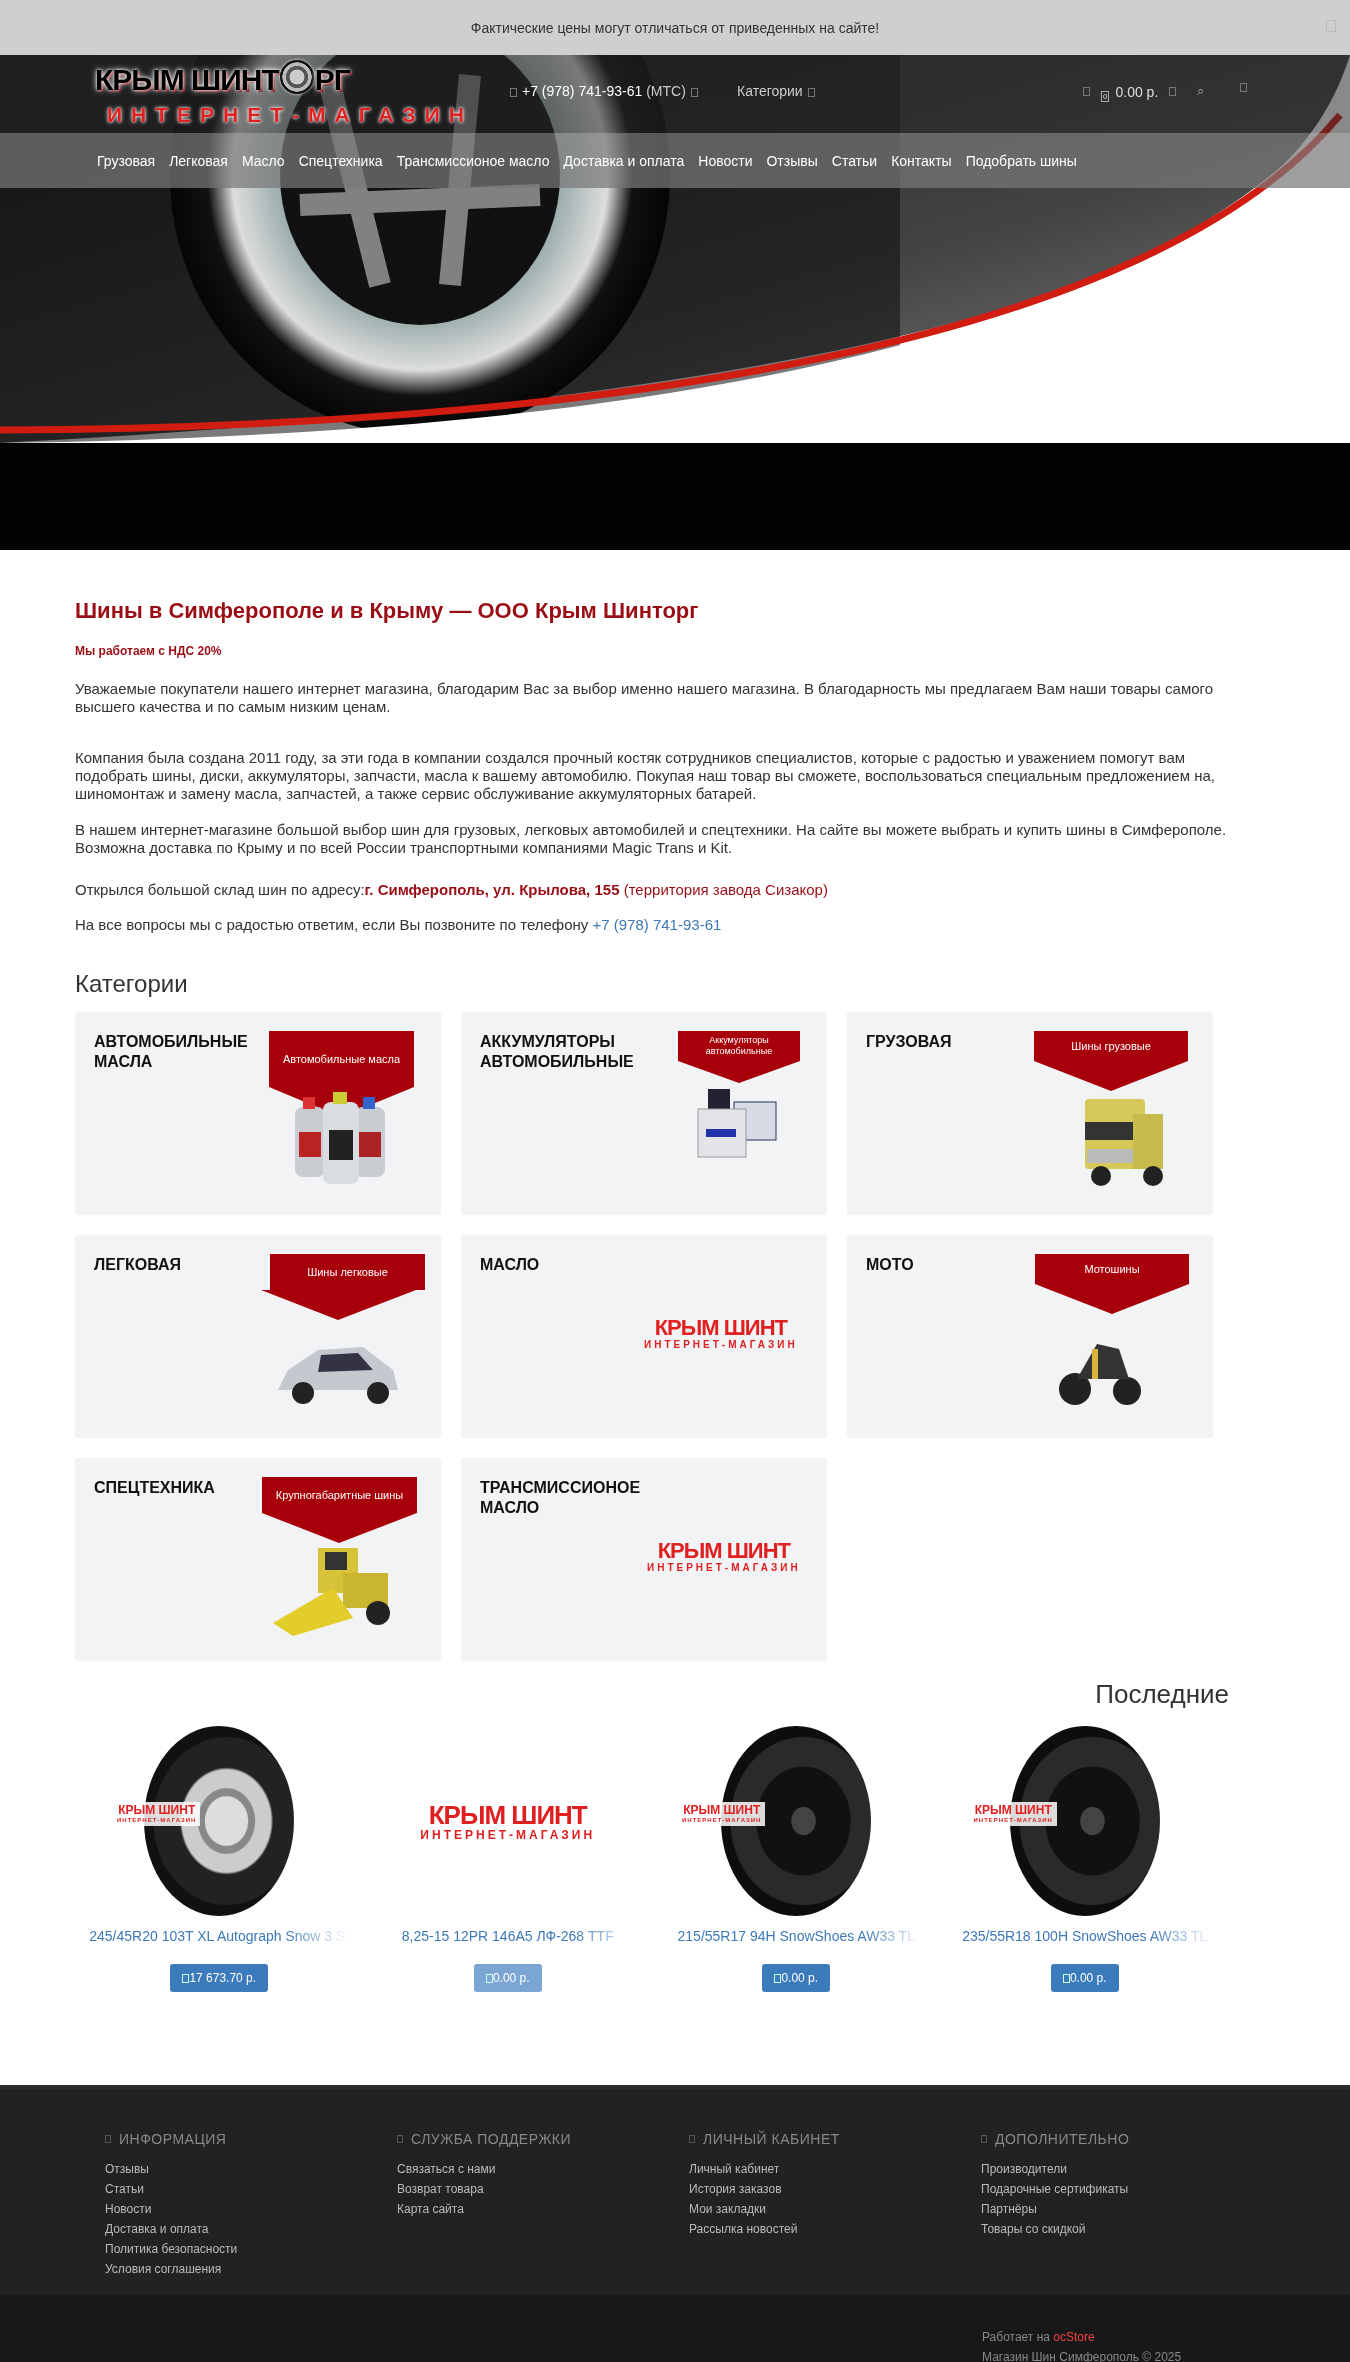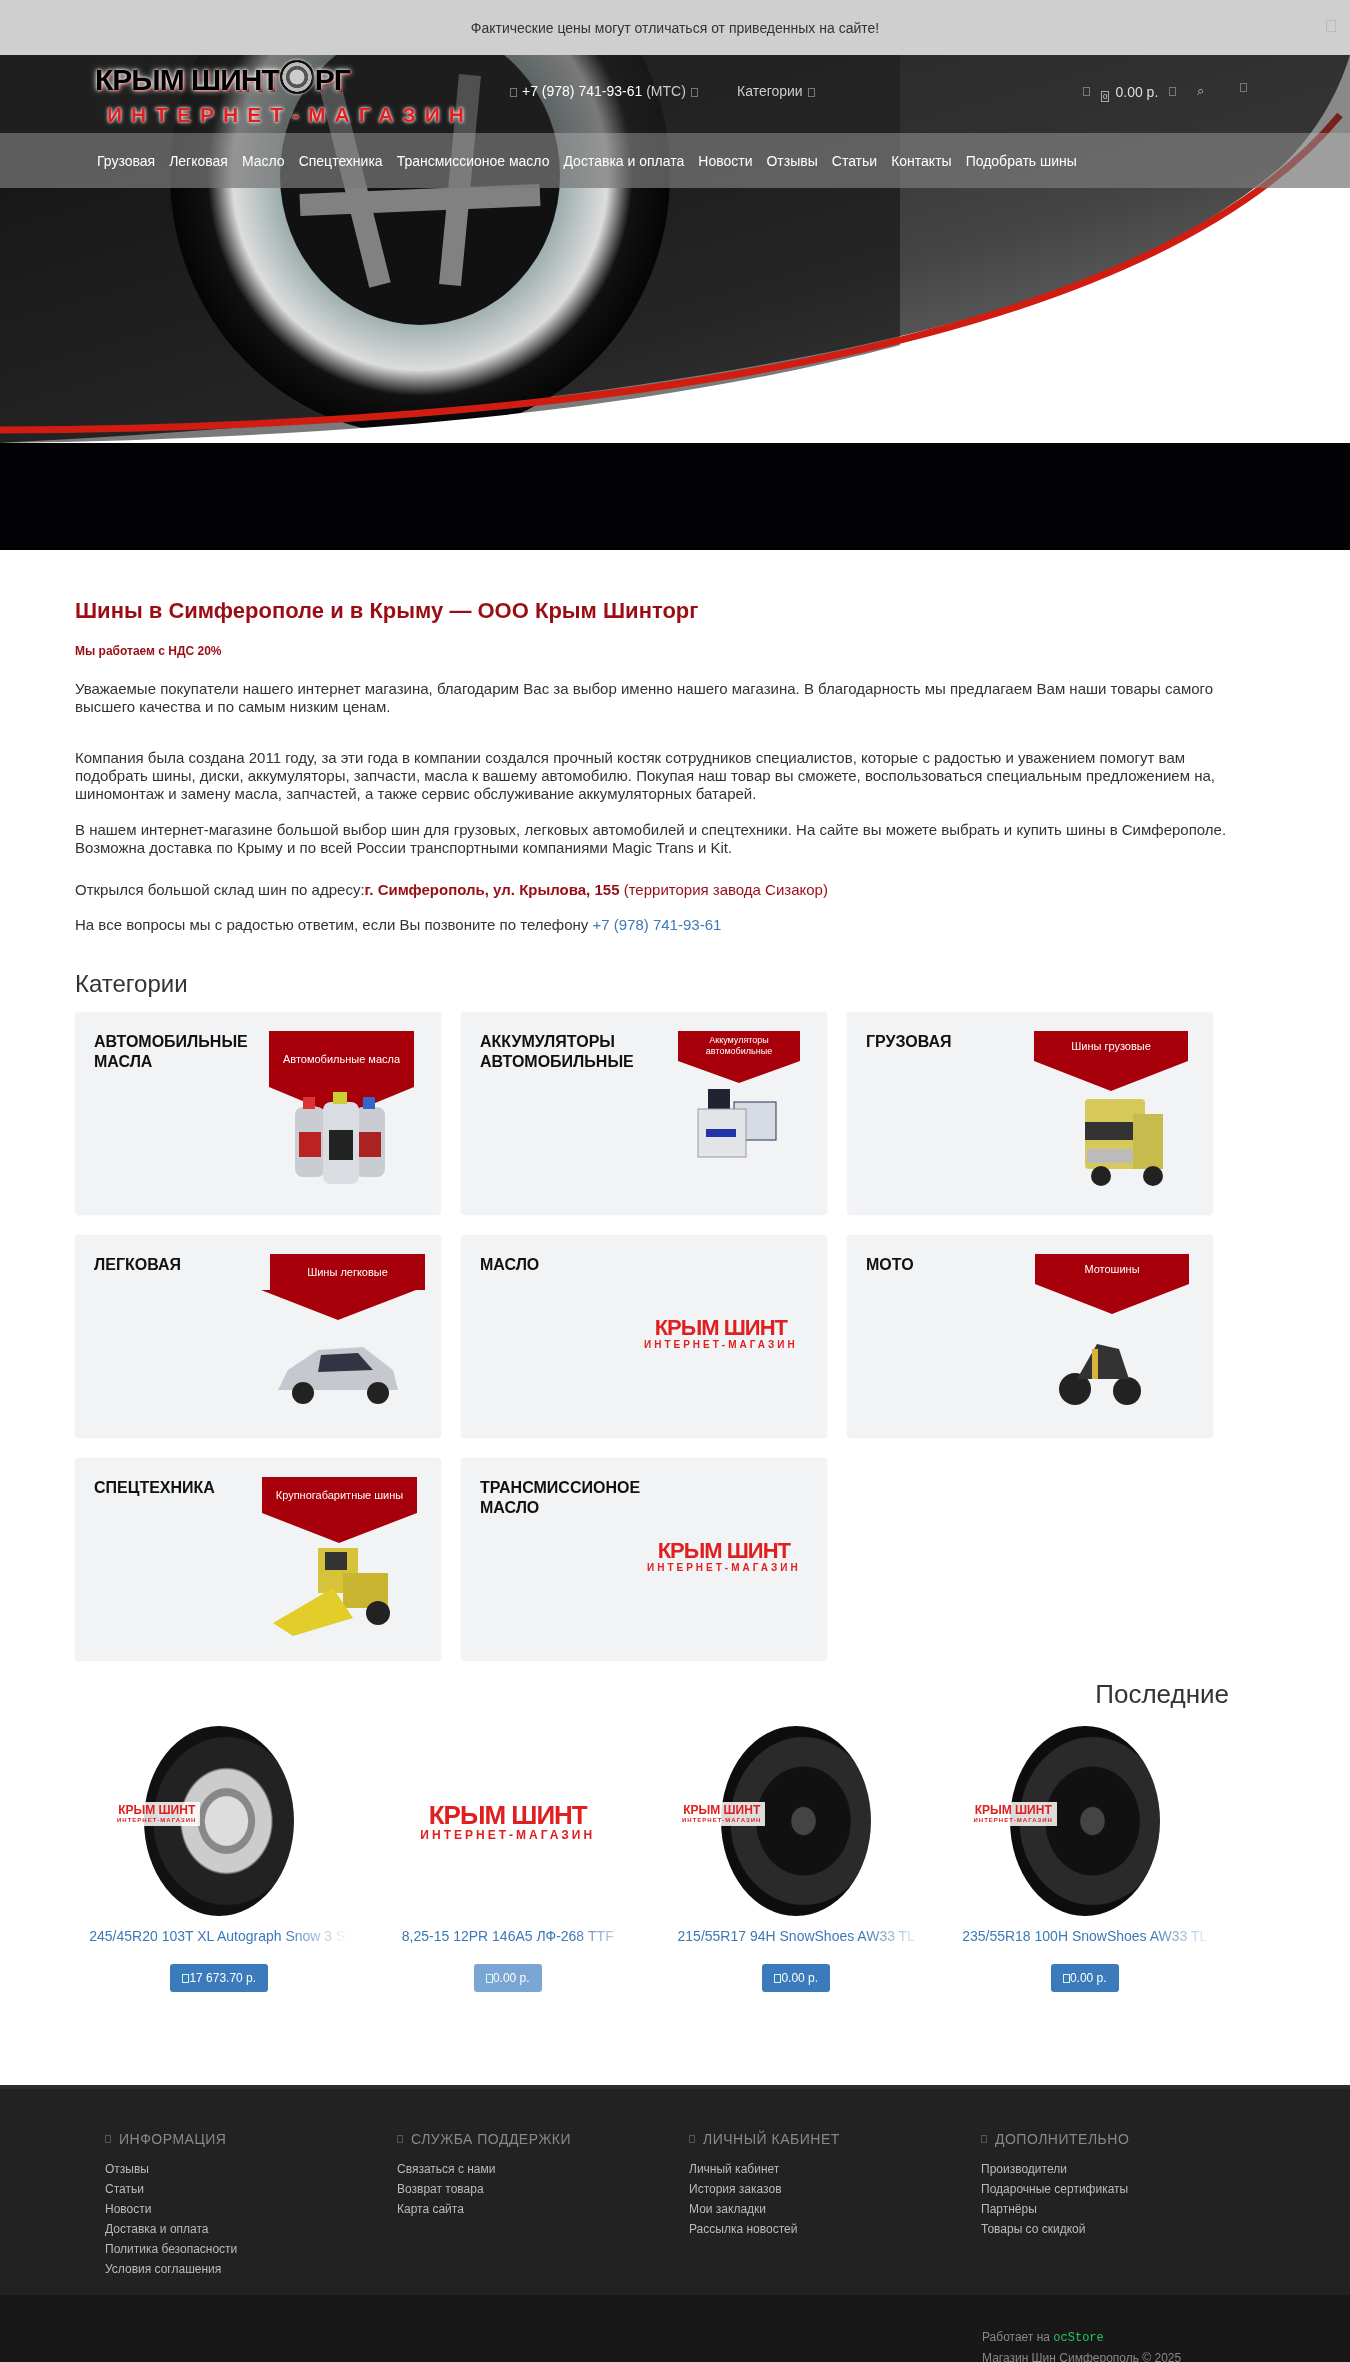--- a/index.html
+++ b/index.html
@@ -76,21 +76,21 @@
   .tire-logo .b { font-weight: bold; color: #e02020; font-size: 6px; letter-spacing: 1px; line-height: 7px; }
 
   
   footer { margin-top: 93px; background: #222; height: 210px; border-top: 4px solid #2c2c2c; }
   .foot-cols { width: 1170px; margin: 16px auto; padding-left: 15px; display: grid; grid-template-columns: repeat(4, 292px); padding-top: 26px; }
   .foot-col h5 { font-size: 14px; font-weight: normal; color: #888; letter-spacing: 0.5px; margin-bottom: 12px; display: flex; align-items: center; gap: 8px; }
   .foot-col h5 .hi { display: inline-block; width: 6px; height: 8px; border: 1px solid #555; }
   .foot-col a { display: block; color: #bbb; font-size: 12px; text-decoration: none; line-height: 20px; }
   .bottom { background: #181818; height: 104px; position: relative; }
   .powered { position: absolute; left: 982px; top: 32px; font-size: 12px; color: #888; line-height: 20px; }
-  .powered .oc { color: #22c55e; font-family: Liberation Mono, monospace; }
+  .powered .oc { color: #ef4444; }
 </style>
 </head>
 <body>
 
 <div class="notice">
   <span>Фактические цены могут отличаться от приведенных на сайте!</span>
   <span class="close">x</span>
 </div>
 
 <div class="hero">

